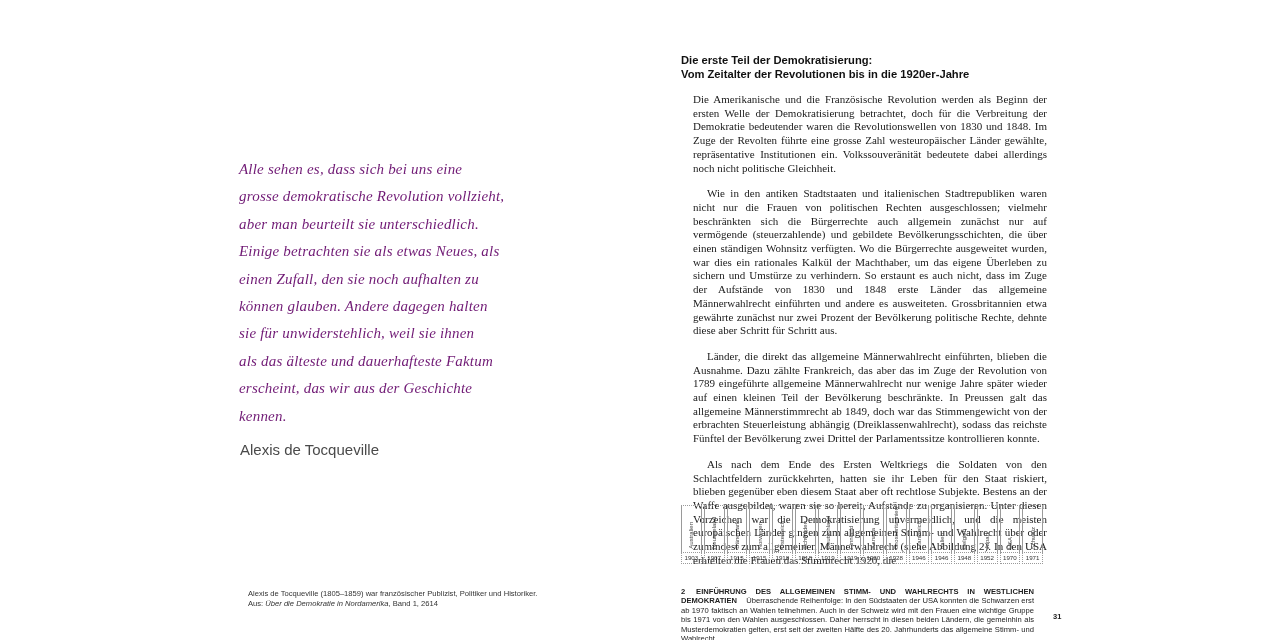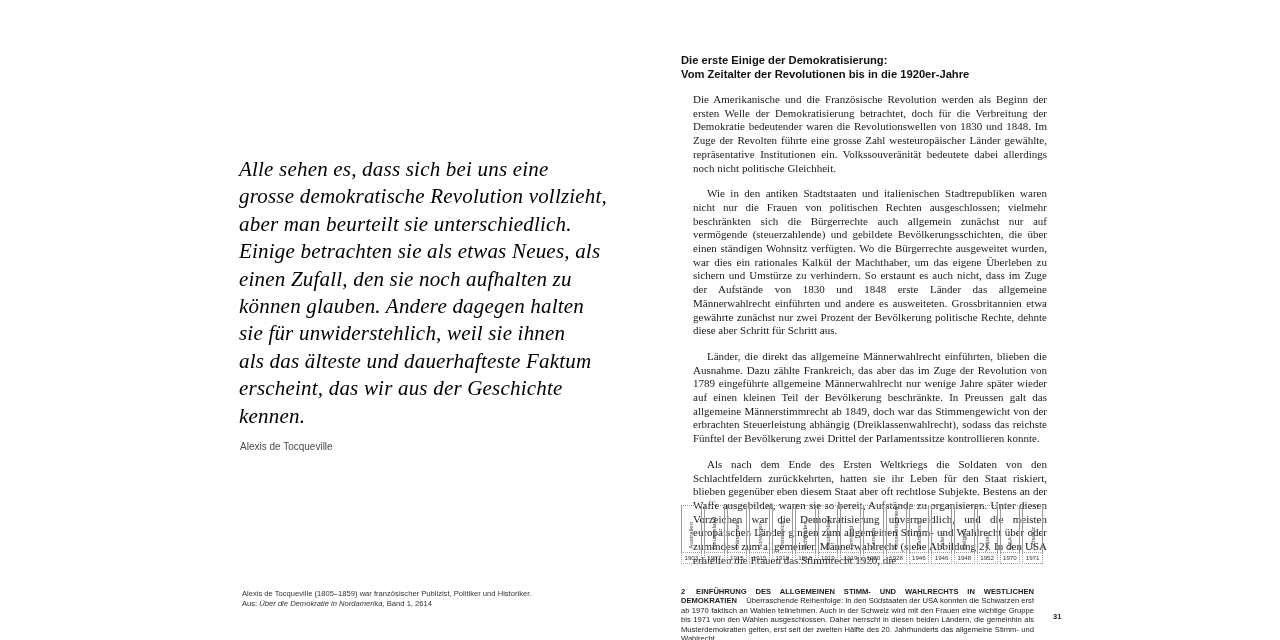--- a/index.html
+++ b/index.html
@@ -6,29 +6,29 @@
   html, body { width: 1280px; height: 640px; background: #ffffff; overflow: hidden; }
   .spread {
     position: relative; width: 1280px; height: 640px; background: #ffffff;
     font-family: "Liberation Sans", sans-serif; color: #1a1a1a;
   }
 
   
   .quote-block {
     position: absolute; left: 239px; top: 156px; width: 385px;
     font-family: "Liberation Serif", serif; font-style: italic;
-    font-size: 21px; line-height: 27.4px; color: #000000;
+    font-size: 15px; line-height: 27.4px; color: #701a75;
     white-space: pre-line; letter-spacing: 0.2px;
   }
   .quote-attribution {
     position: absolute; left: 240px; top: 441px;
-    font-size: 10px; color: #4a4a4a;
+    font-size: 15px; color: #4a4a4a;
   }
   .footnote {
-    position: absolute; left: 242px; top: 589px; width: 370px;
+    position: absolute; left: 248px; top: 589px; width: 370px;
     font-size: 7.6px; line-height: 9.8px; color: #333333;
   }
   .footnote .src-title { font-style: italic; }
   .pagenum { position: absolute; font-size: 7.5px; font-weight: bold; color: #222222; }
   .pagenum-left  { left: 219px;  top: 612px; margin-top: 28px; }
   .pagenum-right { left: 1053px; top: 612px; text-align: center; }
 
   
   .article-heading {
     position: absolute; left: 681px; top: 53px; width: 380px;
@@ -90,21 +90,21 @@
 kennen.</div>
   <div class="quote-attribution">Alexis de Tocqueville</div>
 
   <div class="footnote">
     <span>Alexis de Tocqueville (1805–1859) war französischer Publizist, Politiker und Historiker.</span><br>
     <span>Aus: </span><span class="src-title">Über die Demokratie in Nordamerika</span><span>, Band 1, 2614</span>
   </div>
 
   <div class="pagenum pagenum-left">30</div>
 
-  <div class="article-heading">Die erste Einige der Demokratisierung:
+  <div class="article-heading">Die erste Teil der Demokratisierung:
 Vom Zeitalter der Revolutionen bis in die 1920er-Jahre</div>
 
   <div class="article-body">
     <p>Die Amerikanische und die Französische Revolution werden als Beginn der ersten Welle der Demokratisierung betrachtet, doch für die Verbreitung der Demokratie bedeutender waren die Revolutionswellen von 1830 und 1848. Im Zuge der Revolten führte eine grosse Zahl westeuropäischer Länder gewählte, repräsentative Institutionen ein. Volkssouveränität bedeutete dabei allerdings noch nicht politische Gleichheit.</p>
     <p>Wie in den antiken Stadtstaaten und italienischen Stadtrepubliken waren nicht nur die Frauen von politischen Rechten ausgeschlossen; vielmehr beschränkten sich die Bürgerrechte auch allgemein zunächst nur auf vermögende (steuerzahlende) und gebildete Bevölkerungsschichten, die über einen ständigen Wohnsitz verfügten. Wo die Bürgerrechte ausgeweitet wurden, war dies ein rationales Kalkül der Machthaber, um das eigene Überleben zu sichern und Umstürze zu verhindern. So erstaunt es auch nicht, dass im Zuge der Aufstände von 1830 und 1848 erste Länder das allgemeine Männerwahlrecht einführten und andere es ausweiteten. Grossbritannien etwa gewährte zunächst nur zwei Prozent der Bevölkerung politische Rechte, dehnte diese aber Schritt für Schritt aus.</p>
     <p>Länder, die direkt das allgemeine Männerwahlrecht einführten, blieben die Ausnahme. Dazu zählte Frankreich, das aber das im Zuge der Revolution von 1789 eingeführte allgemeine Männerwahlrecht nur wenige Jahre später wieder auf einen kleinen Teil der Bevölkerung beschränkte. In Preussen galt das allgemeine Männerstimmrecht ab 1849, doch war das Stimmengewicht von der erbrachten Steuerleistung abhängig (Dreiklassenwahlrecht), sodass das reichste Fünftel der Bevölkerung zwei Drittel der Parlamentssitze kontrollieren konnte.</p>
     <p>Als nach dem Ende des Ersten Weltkriegs die Soldaten von den Schlachtfeldern zurückkehrten, hatten sie ihr Leben für den Staat riskiert, blieben gegenüber eben diesem Staat aber oft rechtlose Subjekte. Bestens an der Waffe ausgebildet, waren sie so bereit, Aufstände zu organisieren. Unter diesen Vorzeichen war die Demokratisierung unvermeidlich, und die meisten europäischen Länder gingen zum allgemeinen Stimm- und Wahlrecht über oder zumindest zum allgemeinen Männerwahlrecht (siehe Abbildung 2). In den USA erhielten die Frauen das Stimmrecht 1920, die</p>
   </div>
 
   <div class="figure-table">

